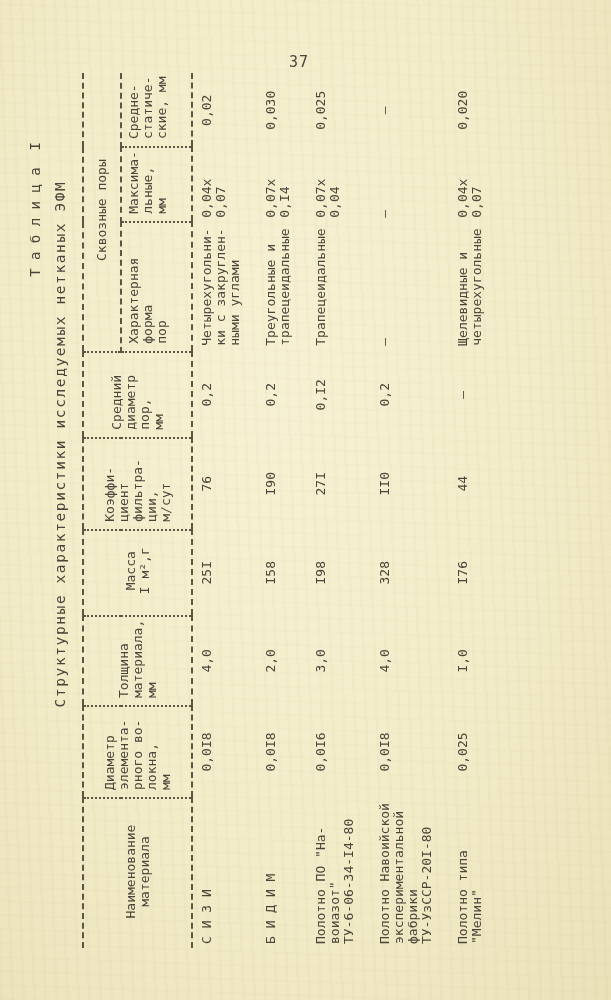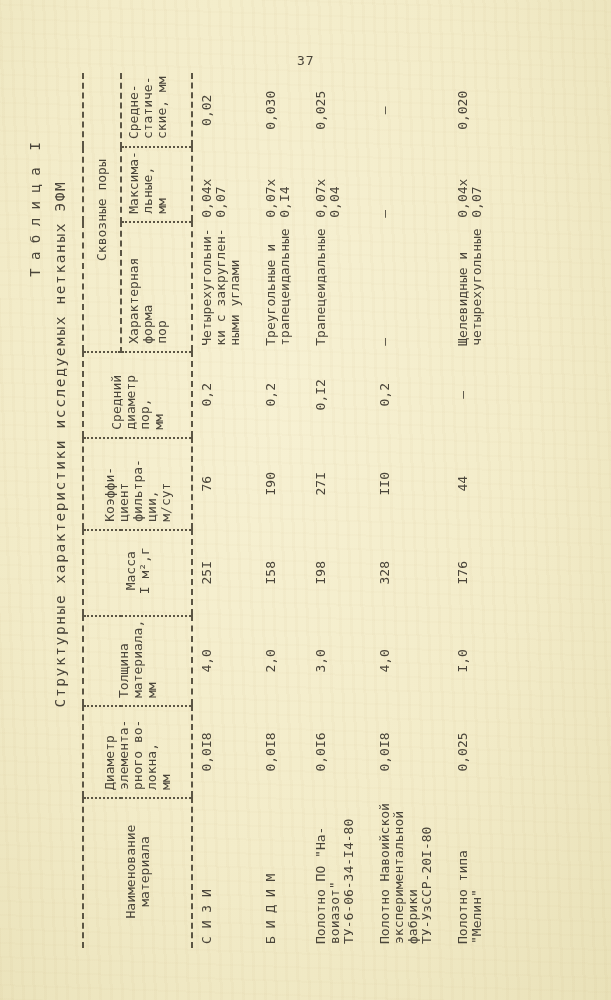--- a/index.html
+++ b/index.html
@@ -24,22 +24,22 @@
   
   .texture{
     position:absolute;inset:0;
     background:
       repeating-linear-gradient(88deg, rgba(167,132,76,0.035) 0 3px, rgba(255,255,255,0) 3px 11px),
       repeating-linear-gradient(2deg, rgba(167,132,76,0.025) 0 2px, rgba(255,255,255,0) 2px 14px);
     pointer-events:none;
   }
   .page-number{
     position:absolute;
-    left:297px;top:53px;
-    font-size:13px;
+    left:289px;top:53px;
+    font-size:15px;
     letter-spacing:1px;
   }
   
   .sheet{
     position:absolute;
     left:24px;top:954px;
     width:900px;height:480px;
     transform:rotate(-90deg);
     transform-origin:0 0;
     font-size:13px;

